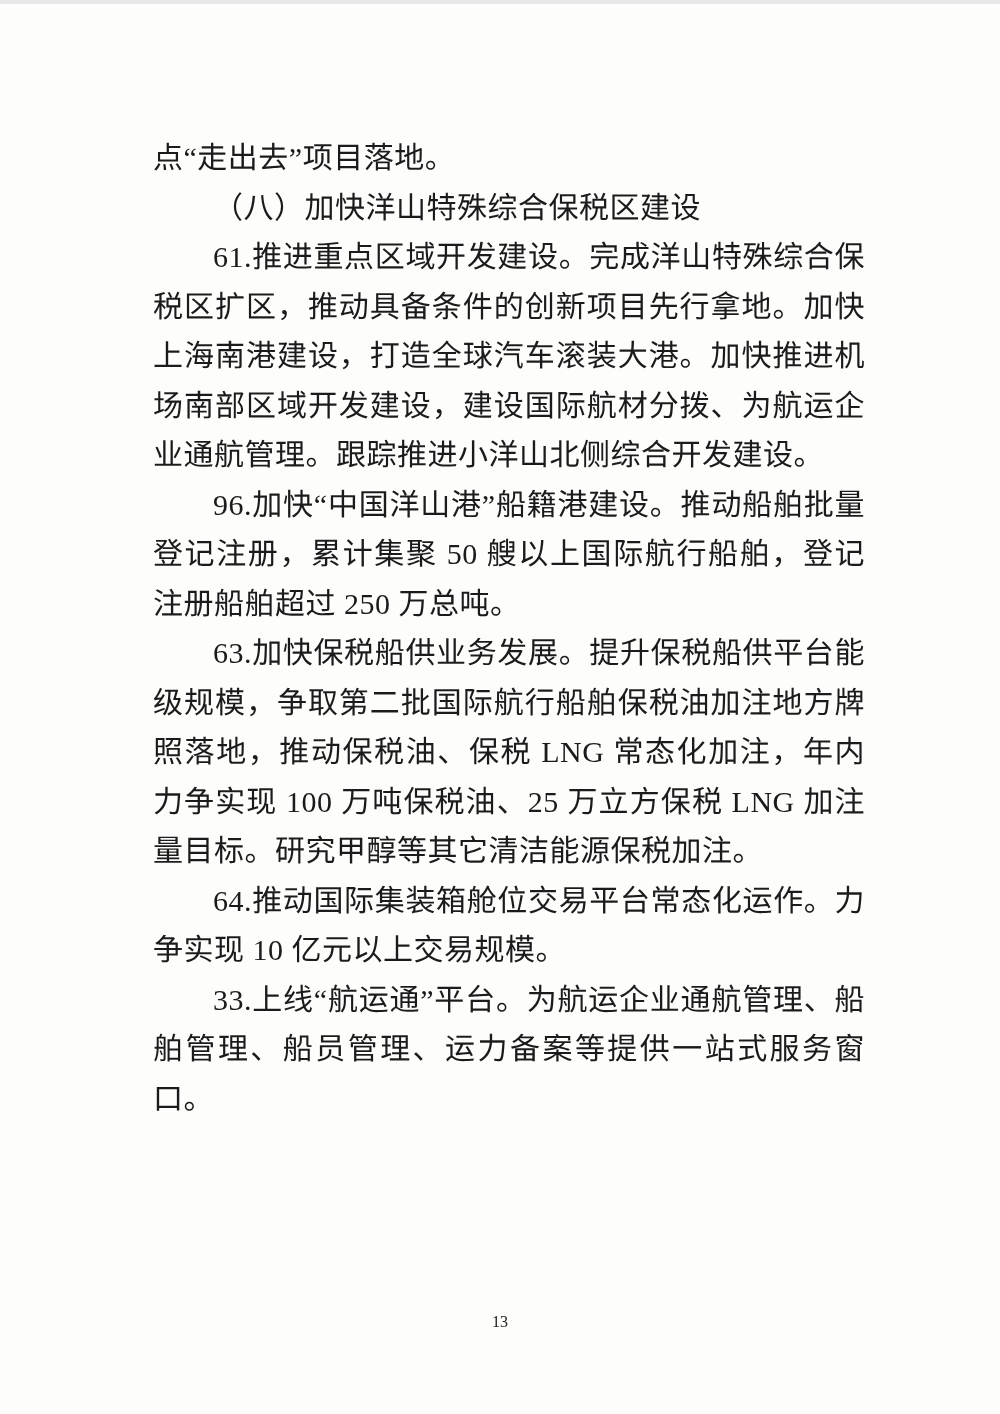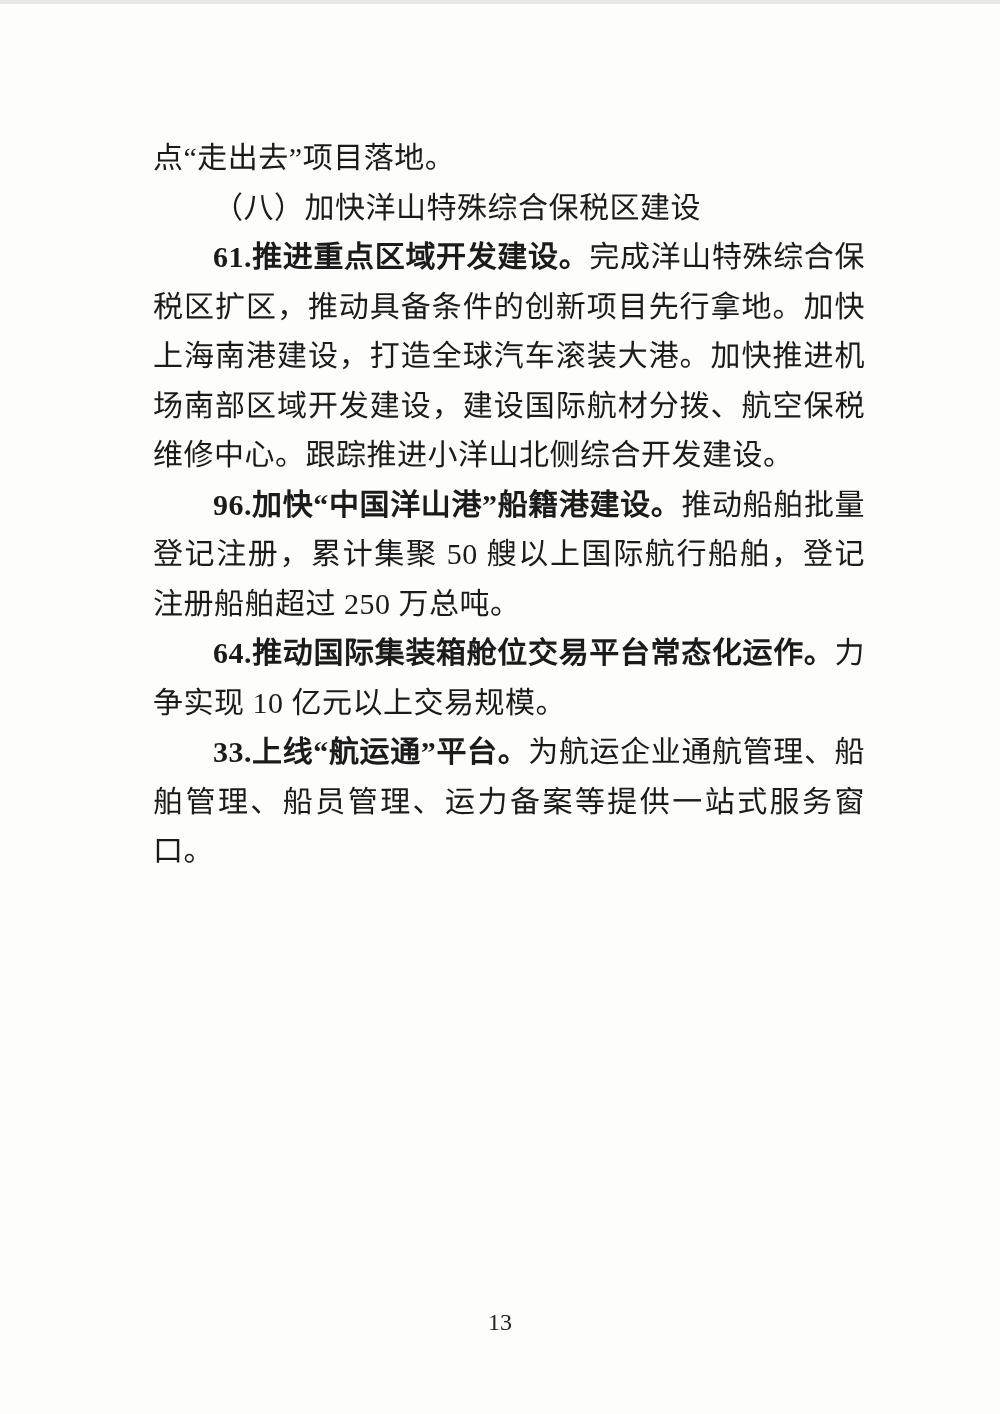--- a/index.html
+++ b/index.html
@@ -32,47 +32,48 @@
     padding: 0;
     text-indent: 2em;
   }
   .para.continuation {
     text-indent: 0;
   }
   .para.heading {
     font-weight: normal;
   }
   .lead {
-    font-weight: bold;
+    font-weight: normal;
   }
   .page-number {
     position: absolute;
     top: 1303px;
     left: 0;
     width: 100%;
     text-align: center;
-    font-size: 24px;
+    font-size: 16px;
     line-height: 30px;
     color: #222;
   }
 </style>
 </head>
 <body>
 
 <div class="page">
   <div class="content">
 
     <p class="para continuation">点“走出去”项目落地。</p>
 
     <p class="para heading">（八）加快洋山特殊综合保税区建设</p>
 
-    <p class="para"><b class="lead">61.推进重点区域开发建设。</b><span>完成洋山特殊综合保税区扩区，推动具备条件的创新项目先行拿地。加快上海南港建设，打造全球汽车滚装大港。加快推进机场南部区域开发建设，建设国际航材分拨、航空保税维修中心。跟踪推进小洋山北侧综合开发建设。</span></p>
+    <p class="para"><b class="lead">61.推进重点区域开发建设。</b><span>完成洋山特殊综合保税区扩区，推动具备条件的创新项目先行拿地。加快上海南港建设，打造全球汽车滚装大港。加快推进机场南部区域开发建设，建设国际航材分拨、为航运企业通航管理。跟踪推进小洋山北侧综合开发建设。</span></p>
 
     <p class="para"><b class="lead">96.加快“中国洋山港”船籍港建设。</b><span>推动船舶批量登记注册，累计集聚 50 艘以上国际航行船舶，登记注册船舶超过 250 万总吨。</span></p>
 
+    <p class="para"><b class="lead">63.加快保税船供业务发展。</b><span>提升保税船供平台能级规模，争取第二批国际航行船舶保税油加注地方牌照落地，推动保税油、保税 LNG 常态化加注，年内力争实现 100 万吨保税油、25 万立方保税 LNG 加注量目标。研究甲醇等其它清洁能源保税加注。</span></p>
 
     <p class="para"><b class="lead">64.推动国际集装箱舱位交易平台常态化运作。</b><span>力争实现 10 亿元以上交易规模。</span></p>
 
     <p class="para"><b class="lead">33.上线“航运通”平台。</b><span>为航运企业通航管理、船舶管理、船员管理、运力备案等提供一站式服务窗口。</span></p>
 
 
   </div>
 
   <div class="page-number">13</div>
 </div>

